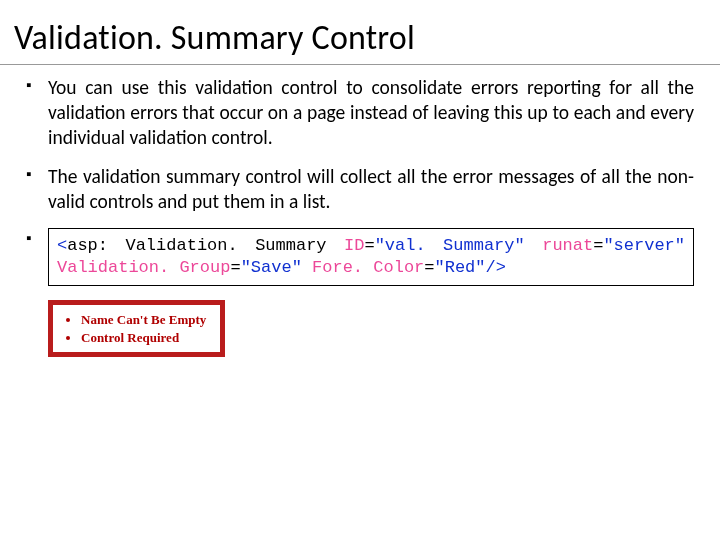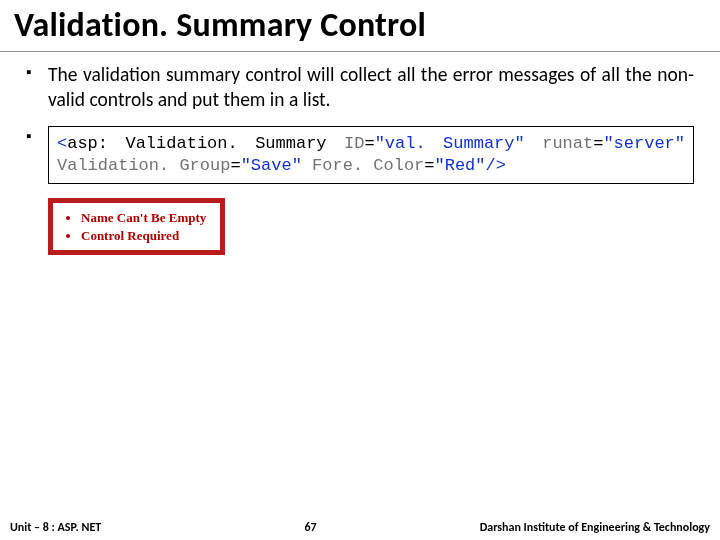--- a/index.html
+++ b/index.html
@@ -1,59 +1,55 @@
 <!DOCTYPE html>
 <html><head>
 <meta charset="utf-8">
 <style>
   * { box-sizing: border-box; margin: 0; padding: 0; }
   html, body { width: 720px; height: 540px; font-family: Calibri, Arial, sans-serif; background: #fff; color: #000; }
   .slide { width: 720px; height: 540px; position: relative; padding: 0; }
-  .title { font-size: 34px; font-weight: 700; padding: 4px 14px 6px 14px; border-bottom: 1px solid #999; letter-spacing: 0.2px; }
+  .title { font-size: 34px; font-weight: 400; padding: 17px 14px 6px 14px; border-bottom: 1px solid #999; letter-spacing: 0.2px; }
   .content { padding: 10px 26px 0 26px; }
   ul.bullets { list-style: none; }
   ul.bullets > li { position: relative; padding-left: 22px; font-size: 19.5px; line-height: 1.28; margin-bottom: 14px; text-align: justify; }
   ul.bullets > li::before { content: "\25AA"; position: absolute; left: 0; top: 1px; font-size: 15px; }
   .example-label { text-decoration: underline; }
   .code-box { border: 1px solid #000; margin: 2px 0 8px 0; padding: 6px 8px; font-family: Consolas, "Courier New", monospace; font-size: 17px; line-height: 1.3; word-break: break-word; }
   .tag-name { color: #000000; }
-  .attr-name { color: #737373; }
+  .attr-name { color: #ec4899; }
   .attr-val { color: #1030d0; }
   .angle { color: #1030d0; }
   .output-box { display: inline-block; border: 5px solid #b91c1c; padding: 6px 14px 6px 10px; margin-top: 6px; }
   .output-box ul { list-style: disc; padding-left: 18px; }
   .output-box li { color: #b00000; font-weight: 700; font-size: 13px; line-height: 1.35; font-family: "Times New Roman", serif; }
   .footer { position: absolute; left: 0; right: 0; bottom: 6px; display: flex; justify-content: space-between; align-items: center; padding: 0 10px; font-size: 12px; font-weight: 700; }
   .footer .unit { }
   .footer .page { padding-left: 40px; }
   .footer .inst { text-align: right; }
 </style>
 </head>
 <body>
 
 <div class="slide">
   <div class="title">Validation. Summary Control</div>
 
   <div class="content">
     <ul class="bullets">
+      <li>You can use this validation control to consolidate errors reporting for all the validation errors that occur on a page instead of leaving this up to each and every individual validation control.</li>
       <li>The validation summary control will collect all the error messages of all the non-valid controls and put them in a list.</li>
       <li>
 
         <div class="code-box">
           <span class="angle">&lt;</span><span class="tag-name">asp: Validation. Summary</span><span> </span><span class="attr-name">ID</span><span>=</span><span class="attr-val">"val. Summary"</span><span> </span><span class="attr-name">runat</span><span>=</span><span class="attr-val">"server"</span><span> </span><span class="attr-name">Validation. Group</span><span>=</span><span class="attr-val">"Save"</span><span> </span><span class="attr-name">Fore. Color</span><span>=</span><span class="attr-val">"Red"</span><span class="angle">/&gt;</span>
         </div>
 
         <div class="output-box">
           <ul>
             <li>Name Can't Be Empty</li>
             <li>Control Required</li>
           </ul>
         </div>
       </li>
     </ul>
   </div>
 
-  <div class="footer">
-    <div class="unit">Unit – 8 : ASP. NET</div>
-    <div class="page">67</div>
-    <div class="inst">Darshan Institute of Engineering &amp; Technology</div>
-  </div>
 </div>
 
 </body></html>

